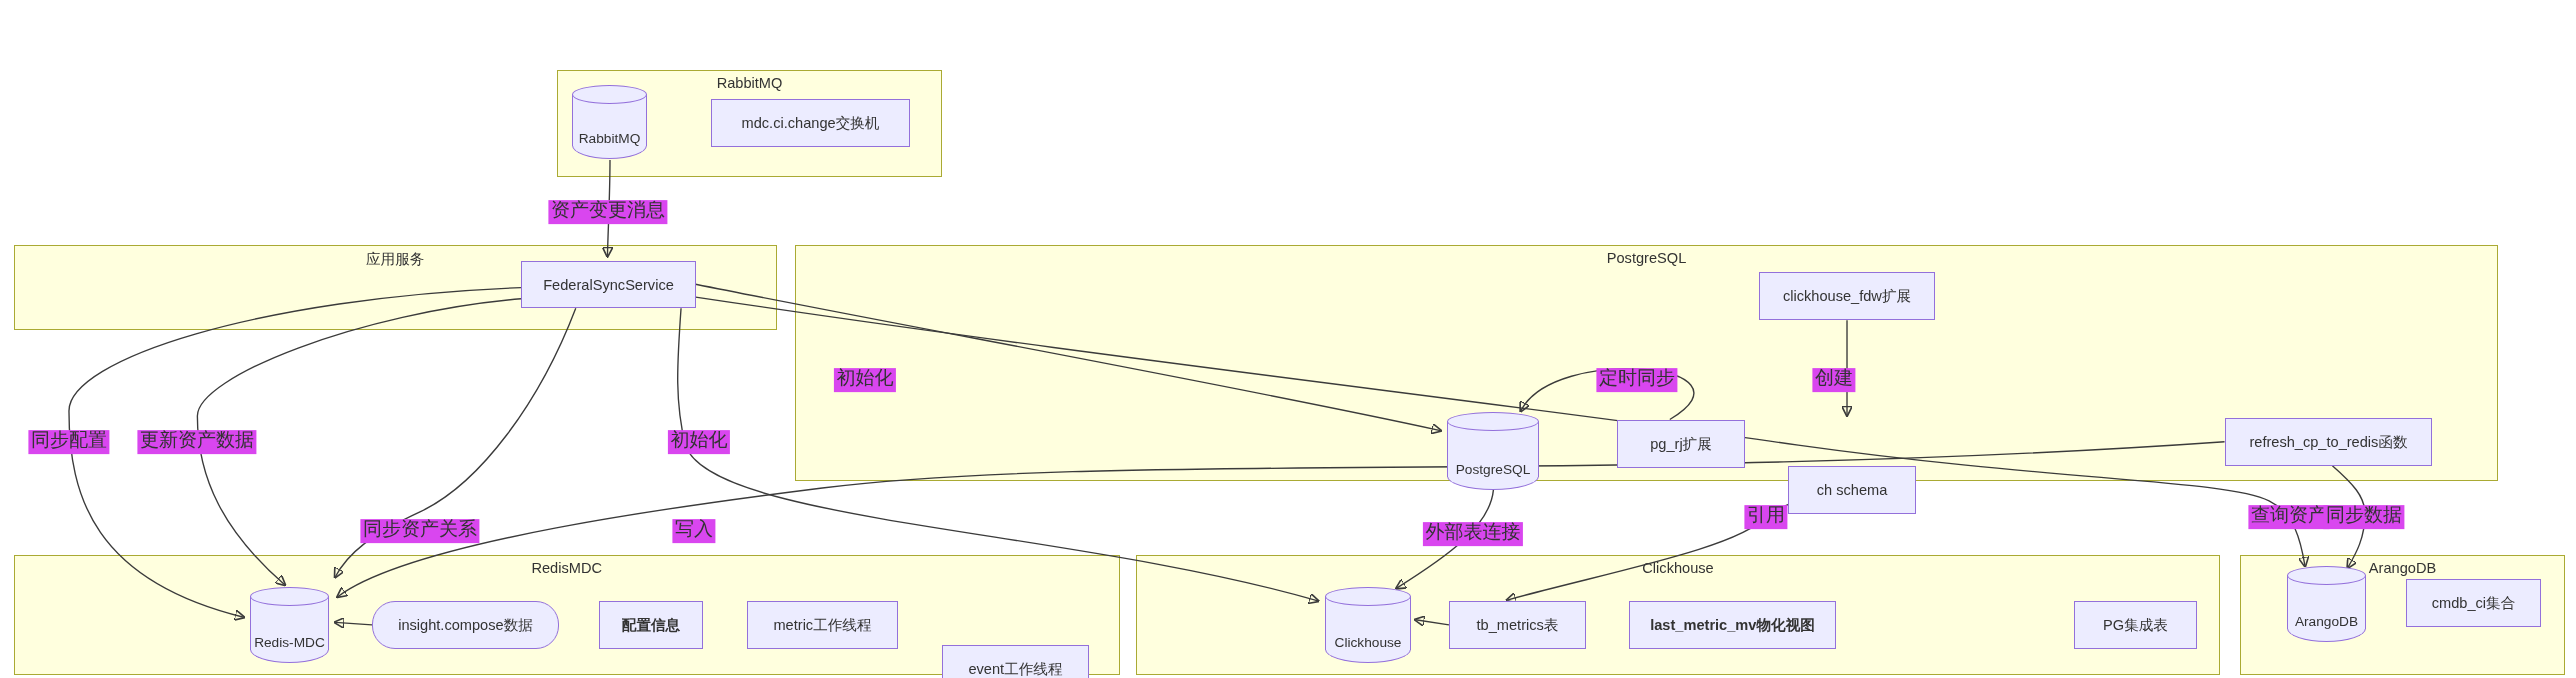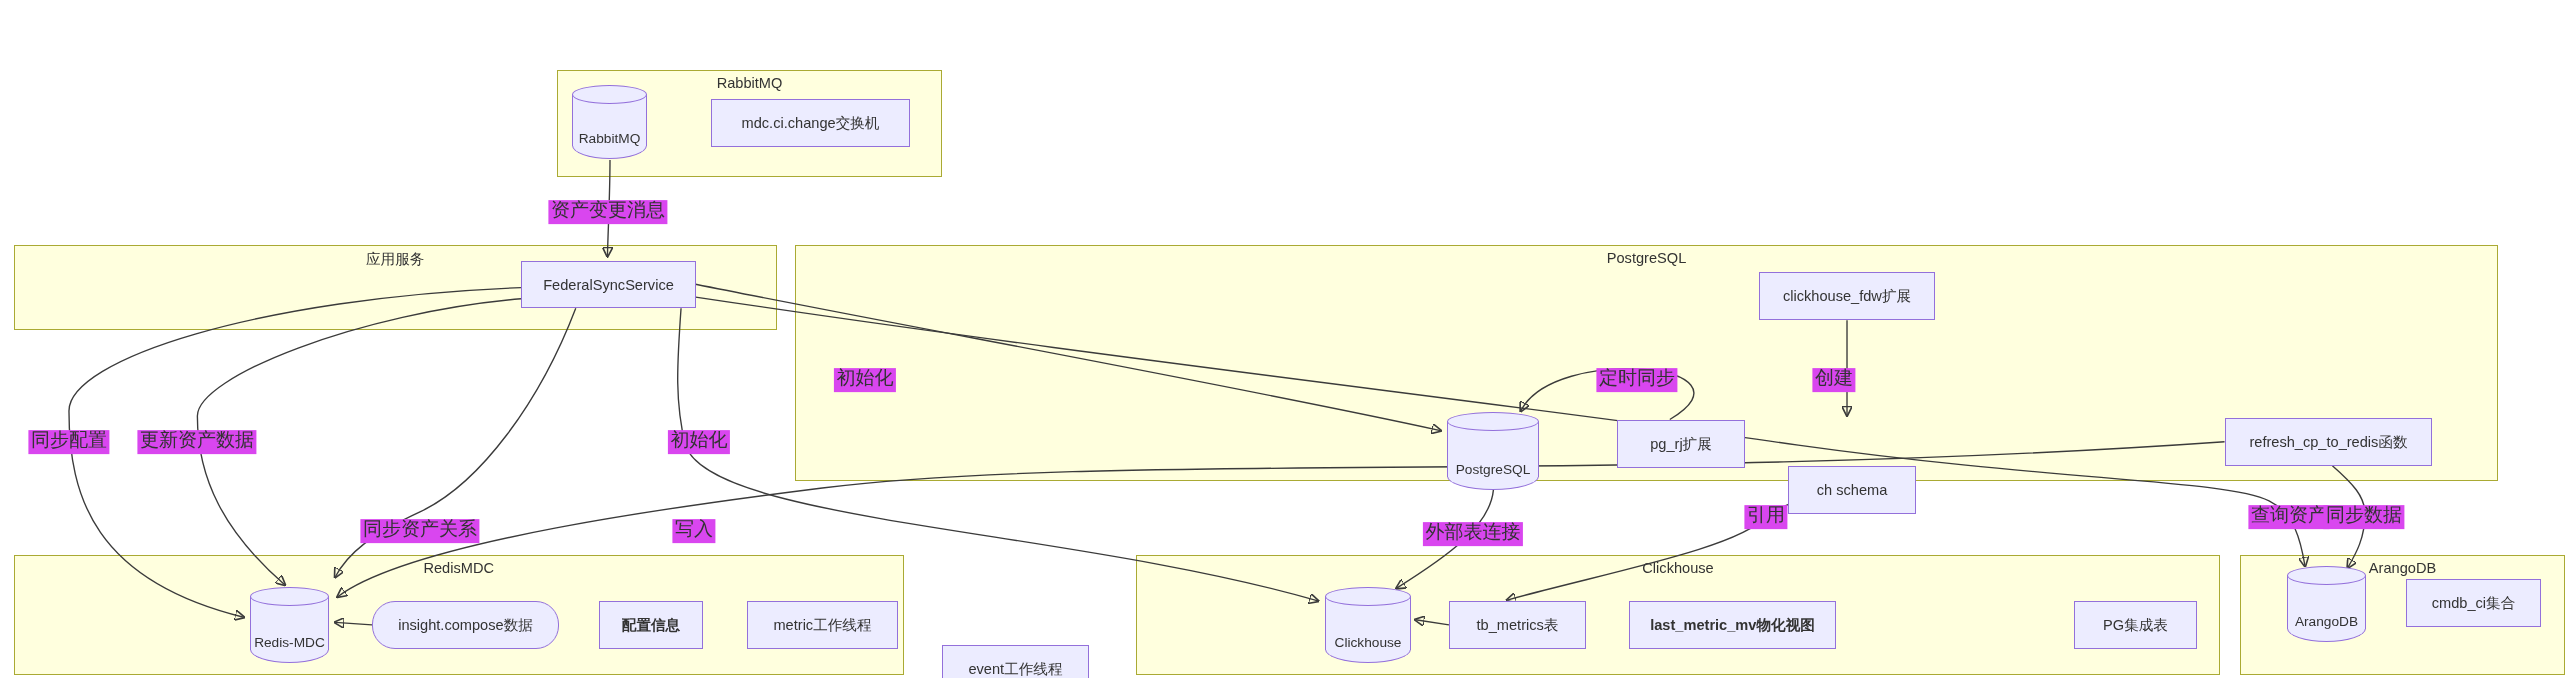--- a/index.html
+++ b/index.html
@@ -45,21 +45,21 @@
 
   <div class="subgraph" style="left:557px;top:70px;width:385px;height:107px;">
     <div class="sg-title">RabbitMQ</div>
   </div>
   <div class="subgraph" style="left:13.7px;top:245px;width:763px;height:85px;">
     <div class="sg-title">应用服务</div>
   </div>
   <div class="subgraph" style="left:795px;top:245px;width:1703px;height:236px;">
     <div class="sg-title">PostgreSQL</div>
   </div>
-  <div class="subgraph" style="left:13.7px;top:555px;width:890px;height:120px;">
+  <div class="subgraph" style="left:13.7px;top:555px;width:1106px;height:120px;">
     <div class="sg-title">RedisMDC</div>
   </div>
   <div class="subgraph" style="left:1136px;top:555px;width:1084px;height:120px;">
     <div class="sg-title">Clickhouse</div>
   </div>
   <div class="subgraph" style="left:2240px;top:555px;width:325px;height:120px;">
     <div class="sg-title">ArangoDB</div>
   </div>
 
   <svg id="edge-layer" width="2576" height="678" viewBox="0 0 3008 792">

